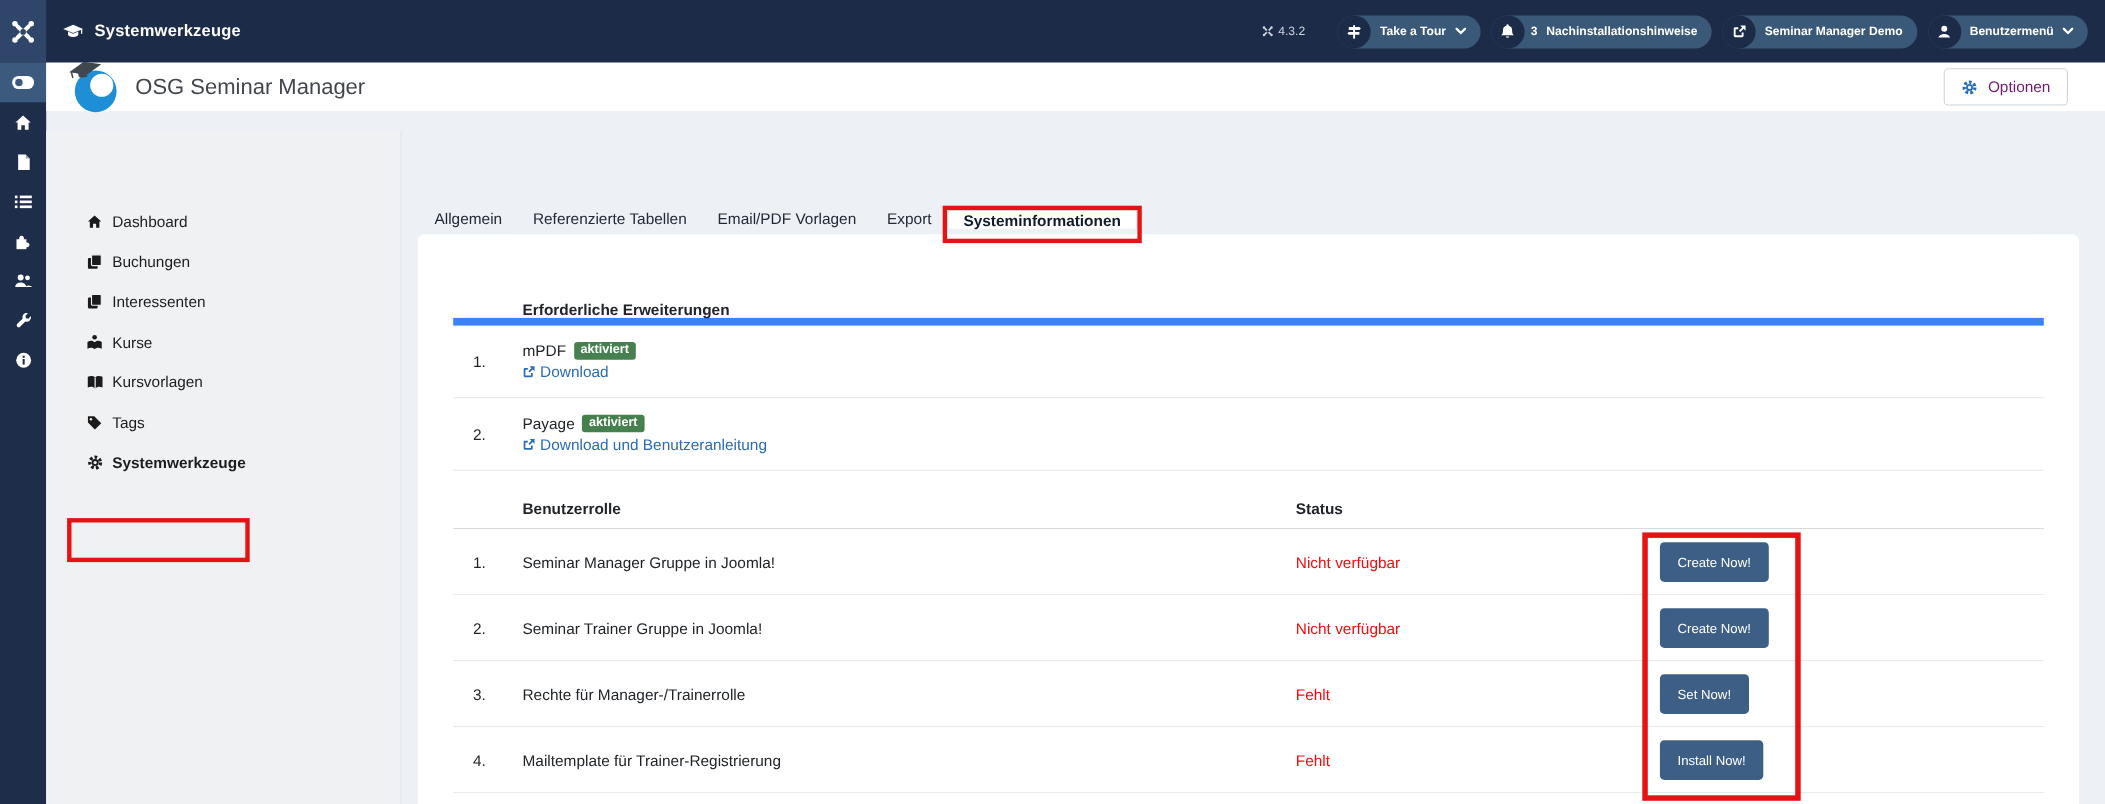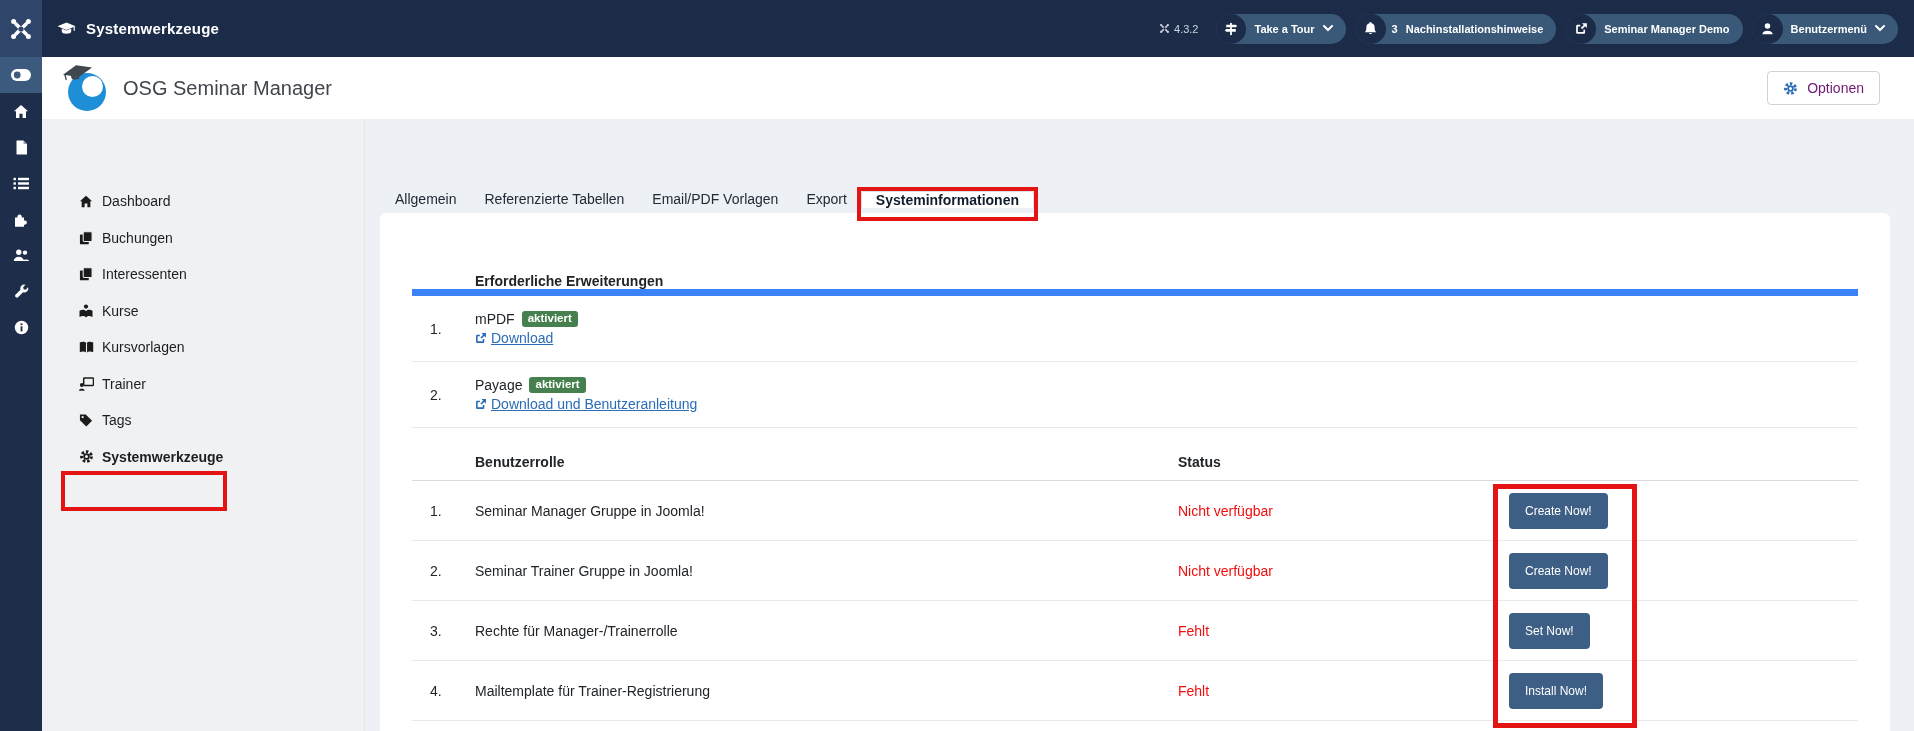--- a/index.html
+++ b/index.html
@@ -4,34 +4,34 @@
 <style>
   * { margin:0; padding:0; box-sizing:border-box; }
   html,body { width:1914px; height:731px; overflow:hidden; }
   body { font-family:"Liberation Sans", sans-serif; background:#edf0f4; position:relative; color:#212529; }
 
   
   .topbar { position:absolute; left:0; top:0; width:1914px; height:57px; background:#1c2c48; display:flex; align-items:center; }
   .j-tile { width:42px; height:57px; background:#2f4569; display:flex; align-items:center; justify-content:center; flex:0 0 auto; }
   .tb-title { display:flex; align-items:center; gap:10px; margin-left:15px; color:#fff; font-size:15px; font-weight:700; letter-spacing:.2px; }
   .tb-right { margin-left:auto; margin-right:16px; display:flex; align-items:center; gap:10px; }
-  .tb-version { color:#cdd4de; font-size:11px; display:flex; align-items:center; gap:4px; margin-right:8px; }
+  .tb-version { color:#cdd4de; font-size:11px; display:flex; align-items:center; gap:4px; margin-right:20px; }
   .pill { height:30px; border-radius:15px; background:#3a5878; display:flex; align-items:center; padding-right:13px; cursor:pointer; }
   .pill .circ { width:30px; height:30px; border-radius:50%; background:#1c2c48; display:flex; align-items:center; justify-content:center; flex:0 0 auto; }
   .pill .plabel { color:#fff; font-size:11px; font-weight:700; margin-left:8px; white-space:nowrap; }
   .pill .pcount { color:#fff; font-size:11px; font-weight:700; margin-left:6px; }
   .chev { margin-left:8px; display:inline-flex; }
 
   
   .rail { position:absolute; left:0; top:57px; width:42px; height:674px; background:#1e2d49; }
   .rail .ritem { width:42px; height:36px; display:flex; align-items:center; justify-content:center; cursor:pointer; }
   .rail .ritem.active { background:#3c5a7d; }
 
   
-  .appheader { position:absolute; left:42px; top:57px; width:1872px; height:62px; background:#fff; display:flex; align-items:center; }
+  .appheader { position:absolute; left:42px; top:57px; width:1872px; height:44px; background:#fff; display:flex; align-items:center; }
   .applogo { margin-left:20px; flex:0 0 auto; }
   .apptitle { font-size:20px; color:#41464d; margin-left:13px; }
   .options-btn { margin-left:auto; margin-right:34px; height:34px; background:#fff; border:1px solid #ced4da; border-radius:4px; display:flex; align-items:center; gap:9px; padding:0 15px; font-size:14px; color:#701a75; cursor:pointer; }
 
   
   .sidebar { position:absolute; left:42px; top:119px; width:323px; height:612px; background:#f0f1f3; border-right:1px solid #e3e6ea; }
   .sidebar ul { list-style:none; padding-top:64px; }
   .sidebar li { height:36.5px; display:flex; align-items:center; padding-left:36px; font-size:14px; color:#1b1e21; cursor:pointer; }
   .sidebar li .micon { width:16px; display:inline-flex; justify-content:center; margin-right:8px; flex:0 0 auto; }
   .sidebar li.active { font-weight:700; }
@@ -50,21 +50,21 @@
   .col-status { width:315px; flex:0 0 auto; font-size:14px; }
   .col-action { flex:1 1 auto; display:flex; }
 
   .ext-header { height:83px; display:flex; align-items:flex-end; border-bottom:7px solid #3b82f6; }
   .ext-header .hname { font-weight:700; font-size:14px; }
   .ext-row { height:66px; border-bottom:1px solid #e8eaec; display:flex; align-items:center; }
   .ext-row:last-of-type { border-bottom:none; }
   .ext-row .col-name { display:flex; flex-direction:column; gap:3px; }
   .ext-name-line { display:flex; align-items:center; gap:7px; font-size:14px; }
   .badge { background:#46804e; color:#fff; font-size:11.5px; font-weight:700; padding:2.5px 6px; border-radius:3px; line-height:1; }
-  .extlink { display:flex; align-items:center; gap:4px; color:#2a6cb5; font-size:14px; text-decoration:underline; cursor:pointer; }
+  .extlink { display:flex; align-items:center; gap:4px; color:#2a6cb5; font-size:14px; cursor:pointer; }
 
   .roles-header { height:53px; display:flex; align-items:flex-end; padding-bottom:10px; border-bottom:1px solid #d9dcdf; font-weight:700; font-size:14px; }
   .role-row { height:60px; border-bottom:1px solid #e8eaec; }
   .status-bad { color:#f20d0d; }
   .act-btn { margin-left:16px; height:36px; padding:0 16px; background:#3e5f85; color:#fff; border:none; border-radius:4px; font-size:12px; font-family:"Liberation Sans",sans-serif; cursor:pointer; }
 
   
   .annot-box { position:absolute; border:4px solid #e41414; pointer-events:none; z-index:6; }
   .annot-sidebar { left:61px; top:471px; width:166px; height:40px; }
   .annot-buttons { left:1493px; top:484px; width:144px; height:244px; border-width:5px; }
@@ -290,30 +290,20 @@
       <span class="micon">
         <svg width="15" height="13" viewBox="0 0 15 13" fill="#1b1b1b">
           <path d="M0.8 1.6C3.3.5 5.6.5 7.5 2.2 9.4.5 11.7.5 14.2 1.6v9.6c-2.5-.9-4.8-.9-6.7.9-1.9-1.8-4.2-1.8-6.7-.9z"></path>
           <path d="M7.5 2.2v10" stroke="#f0f1f3" stroke-width="1.1" fill="none"></path>
         </svg>
       </span>
         <span>Kursvorlagen</span>
     </li>
     <li>
       <span class="micon">
-        <svg width="15" height="14" viewBox="0 0 16 15" fill="#1b1b1b">
-          <rect x="5" y="1" width="10.5" height="8" rx="0.8" fill="none" stroke="#1b1b1b" stroke-width="1.6"></rect>
-          <circle cx="3" cy="8.6" r="2.1"></circle>
-          <path d="M0 14.6c0-2.8 6-2.8 6 0z"></path>
-        </svg>
-      </span>
-        <span>Trainer</span>
-    </li>
-    <li>
-      <span class="micon">
         <svg width="14" height="14" viewBox="0 0 15 15" fill="#1b1b1b">
           <path d="M1 1.5h6.2L14 8.3 7.8 14.5 1 7.7z"></path>
           <circle cx="3.9" cy="4.4" r="1.2" fill="#f0f1f3"></circle>
         </svg>
       </span>
         <span>Tags</span>
     </li>
     <li class="active">
       <span class="micon">
         <svg width="15" height="15" viewBox="0 0 16 16">

